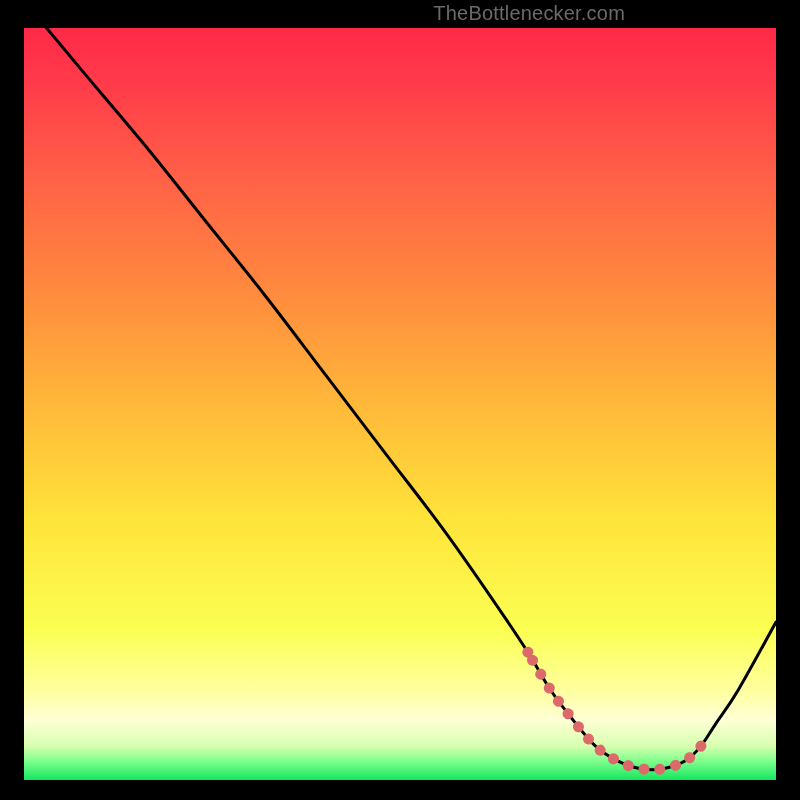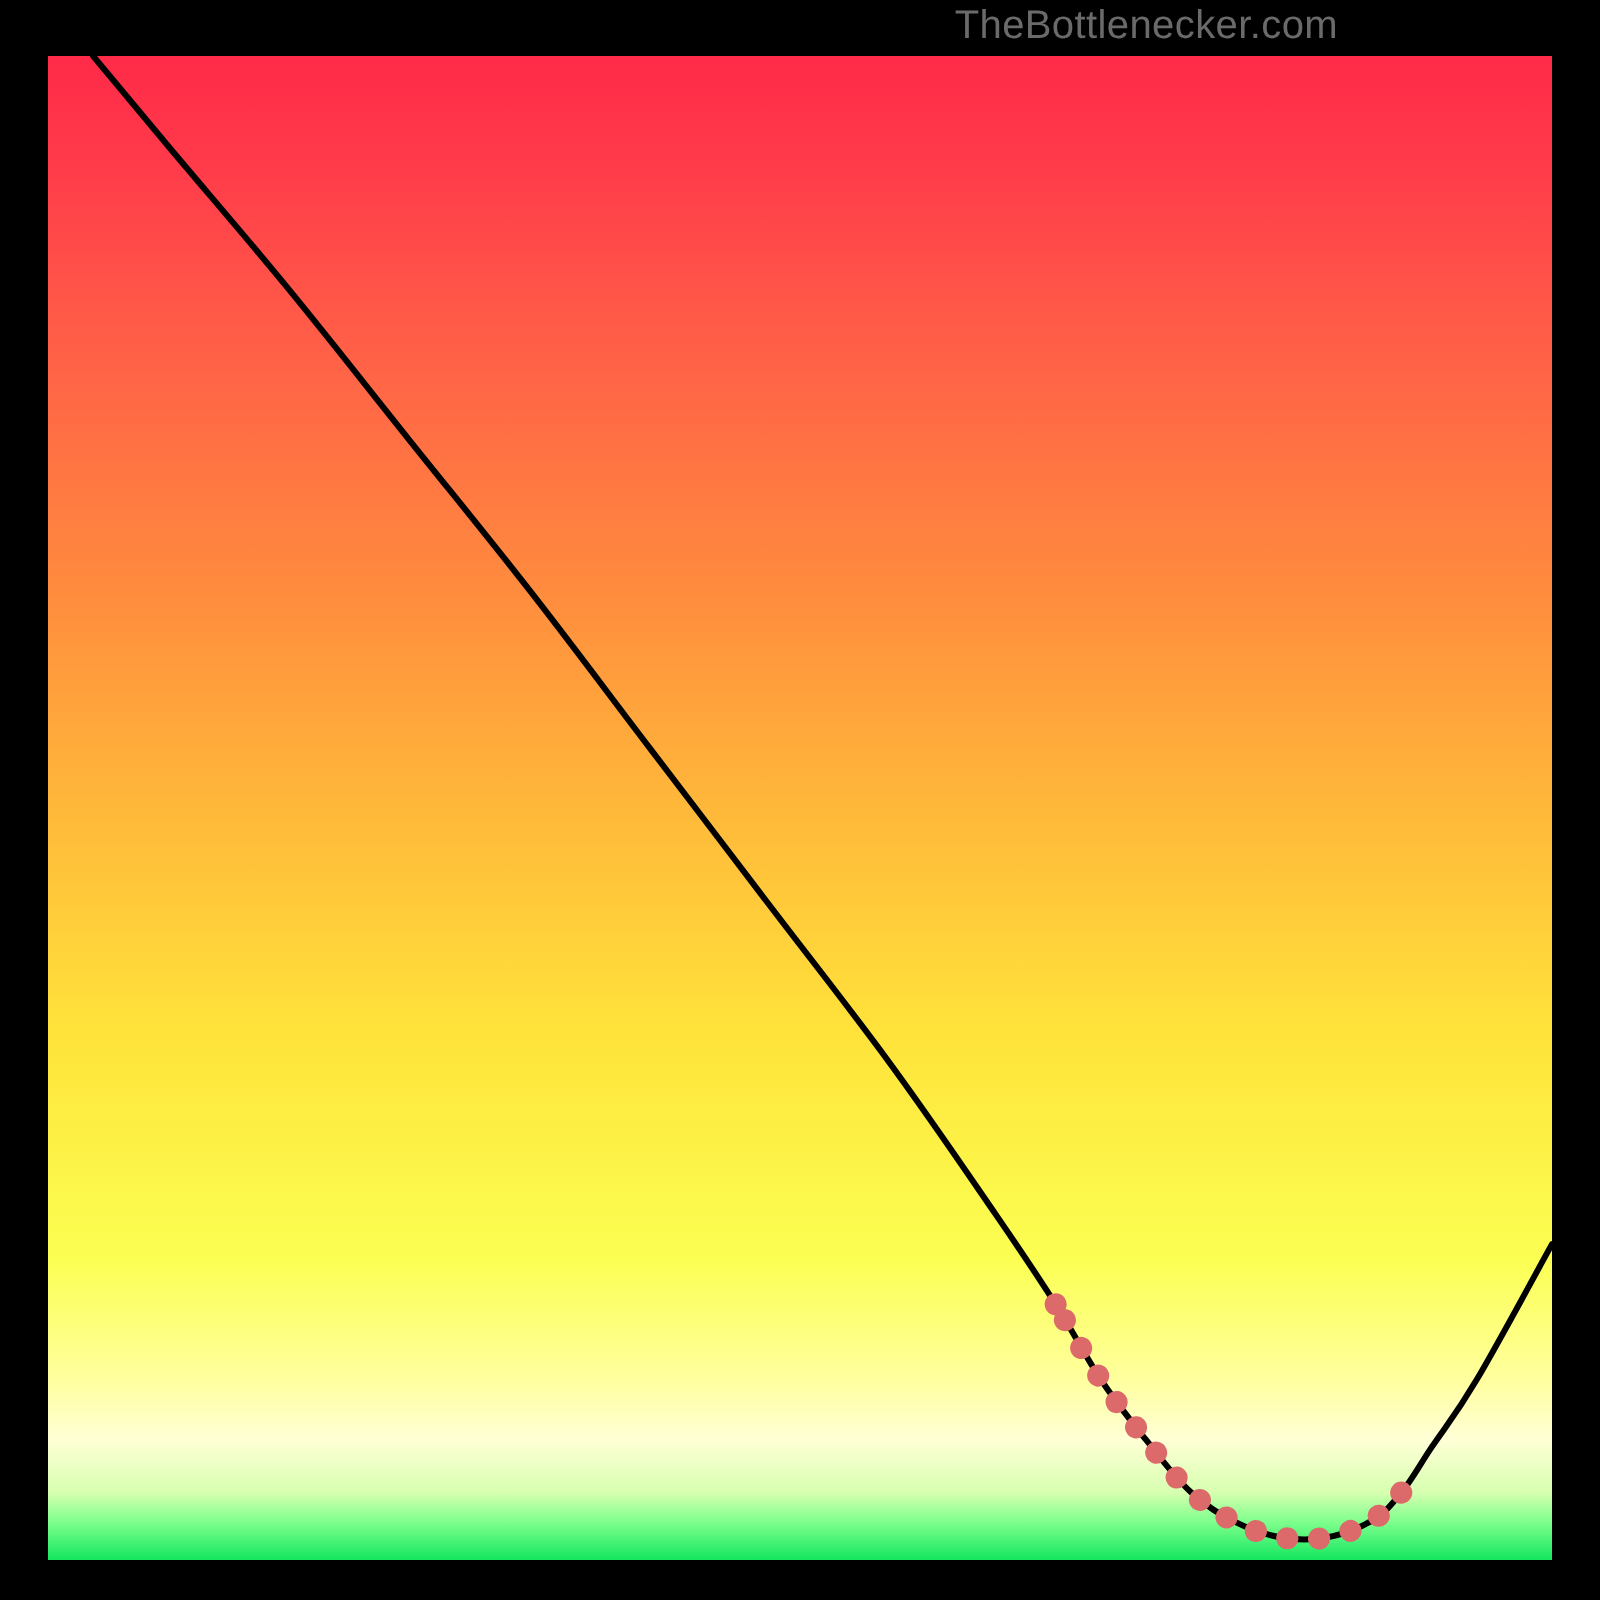--- a/index.html
+++ b/index.html
@@ -9,21 +9,20 @@
     height: 800px;
     background: #000;
     overflow: hidden;
     font-family: Arial, Helvetica, sans-serif;
   }
   .wrap {
     position: relative;
     width: 635px;
     height: 800px;
     background: #000;
-    padding-left: 44px;
   }
   .watermark {
     position: absolute;
     top: 2px;
     right: 10px;
     color: #6a6a6a;
     font-size: 20px;
     letter-spacing: 0.2px;
     font-weight: 500;
     z-index: 5;

